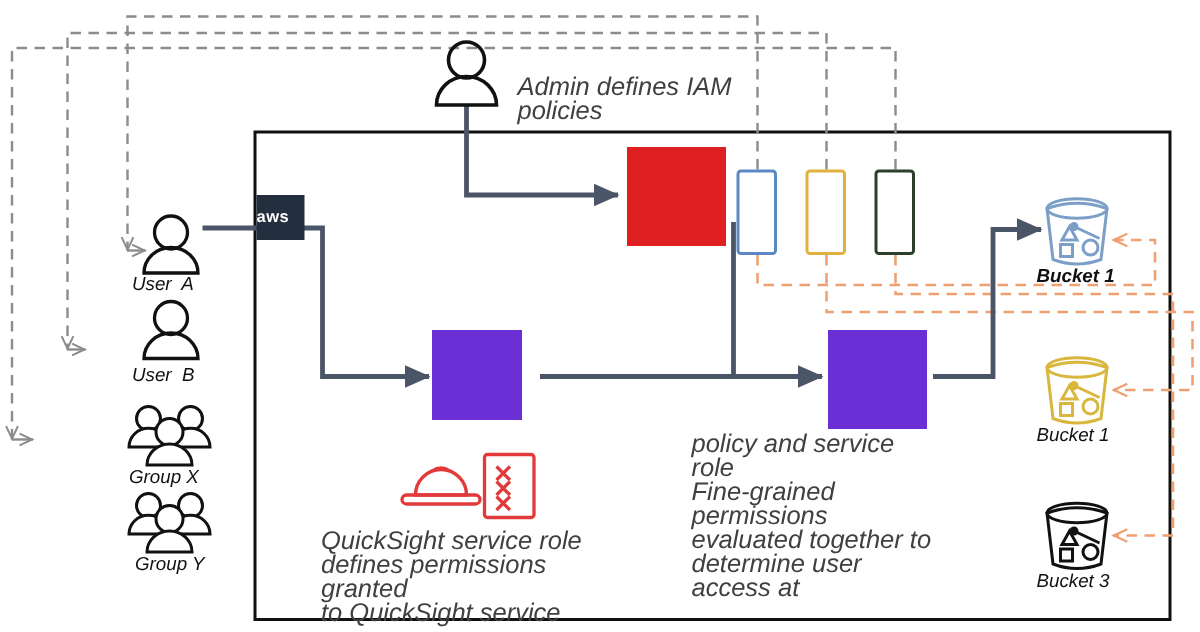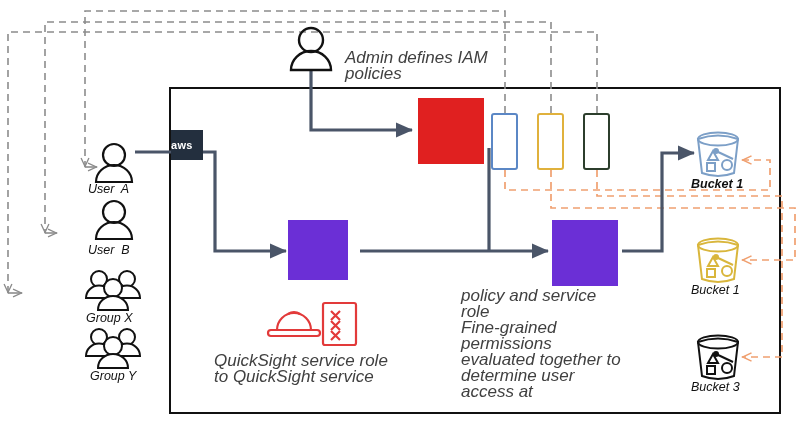--- a/index.html
+++ b/index.html
@@ -214,20 +214,21 @@
   <div class="lbl" style="left:691px;top:177px;font-weight:bold;">Bucket 1</div>
   <div class="lbl" style="left:691px;top:283px;">Bucket 1</div>
   <div class="lbl" style="left:691px;top:380px;">Bucket 3</div>
 
   <div class="note" style="left:345px;top:50px;width:175px;">
     <div>Admin defines IAM policies</div>
   </div>
 
   <div class="note" style="left:214px;top:353px;width:190px;">
     <div>QuickSight service role</div>
+    <div>defines permissions granted</div>
     <div>to QuickSight service</div>
   </div>
 
   <div class="note" style="left:461px;top:288px;width:165px;">
     <div>policy and service role</div>
     <div>Fine-grained permissions</div>
     <div>evaluated together to</div>
     <div>determine user access at</div>
   </div>
 

